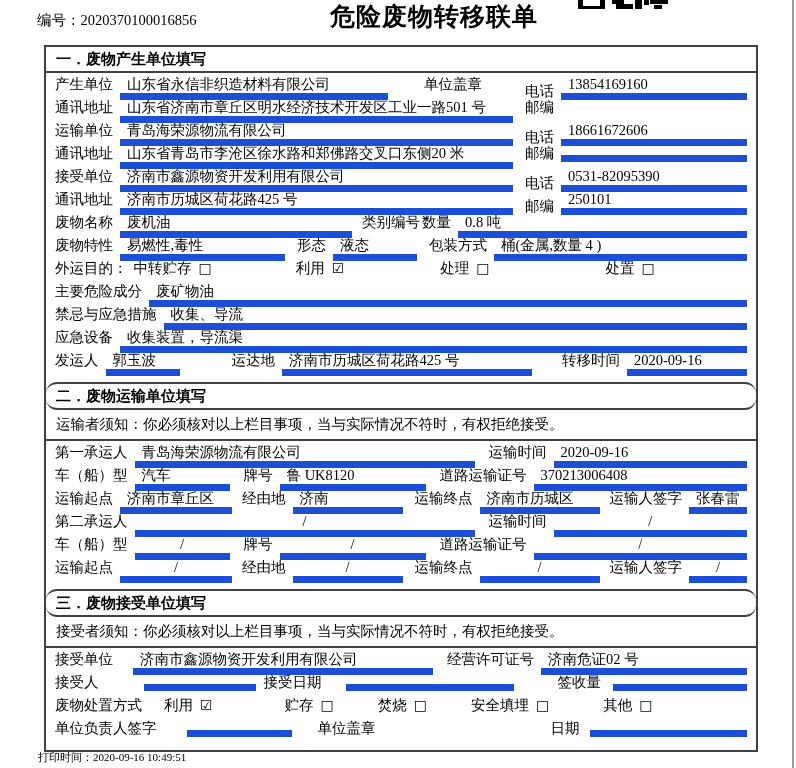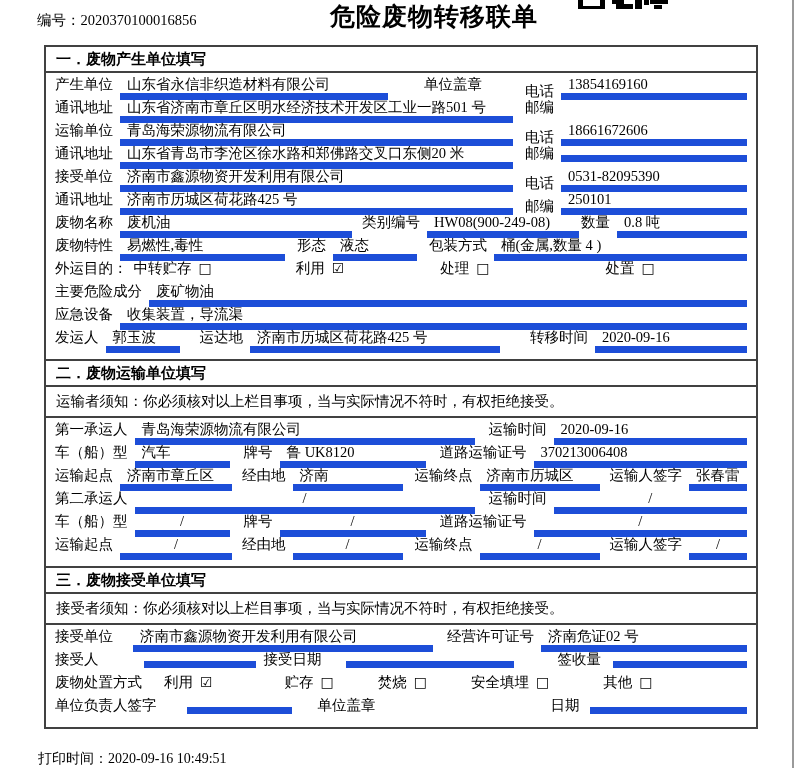--- a/index.html
+++ b/index.html
@@ -16,37 +16,37 @@
     font-family: "Liberation Sans", "DejaVu Sans", sans-serif;
     font-size: 25px; font-weight: bold; letter-spacing: 1px; white-space: nowrap;
   }
   .qr { position: absolute; left: 578px; top: 0; }
   .box { position: absolute; left: 44px; top: 45px; width: 714px; border: 2px solid #414141; background: #fff; }
   .sech {
     font-family: Liberation Sans, sans-serif;
     font-weight: bold; font-size: 15px; line-height: 18px;
     padding: 3px 8px 3px 10px; border-bottom: 2px solid #414141; white-space: nowrap;
   }
-  .bt { border-top: 2px solid #414141; }
+  .bt { border-top: 2px solid #414141; border-radius: 11px; }
   .notice { padding: 5px 8px 6px 10px; border-bottom: 2px solid #414141; line-height: 18px; white-space: nowrap; }
   .sbody { padding: 2px 0 8px 0; }
   .row { display: flex; align-items: flex-start; height: 23px; padding: 0 9px; }
   .row > span { line-height: 18px; }
   .lb { white-space: nowrap; flex: none; }
   .ul {
     border-bottom: 7px solid #1d4ed8; white-space: nowrap; overflow: hidden;
     padding: 0 2px 0 7px; margin-left: 7px; flex: none; min-height: 18px; display: inline-block;
   }
   .fx { flex: 1 1 auto; }
   .ctr { text-align: center; padding-left: 2px; }
   .rgt { display: flex; align-items: flex-end; flex: none; width: 222px; margin-left: 12px; }
   .rgt .ul { flex: 1 1 auto; }
   .opt { white-space: nowrap; flex: none; }
   .cb { font-family: "DejaVu Sans", sans-serif; font-size: 14px; margin-left: 7px; }
-  .foot { position: absolute; left: 38px; top: 750px; font-size: 14px; white-space: nowrap; }
+  .foot { position: absolute; left: 38px; top: 750px; font-size: 11px; white-space: nowrap; }
   .edge { position: absolute; right: 2px; top: 0; width: 2px; height: 768px; background: #9a9a9a; }
 </style>
 </head>
 <body>
 
 <div class="hdr">
   <span class="serial"><span>编号：</span><span>2020370100016856</span></span>
   <div class="title">危险废物转移联单</div>
   <svg class="qr" width="92" height="9" viewBox="0 0 92 9">
     <g fill="#000">
@@ -112,21 +112,20 @@
       <span class="ul fx">济南市历城区荷花路425 号</span>
       <span class="rgt">
         <span class="lb">邮编</span>
         <span class="ul">250101</span>
       </span>
     </div>
     <div class="row">
       <span class="lb">废物名称</span>
       <span class="ul" style="width:232px">废机油</span>
       <span class="lb" style="margin-left:10px">类别编号</span>
-      <span class="ul" style="width:152px">HW08(900-249-08)</span>
       <span class="lb" style="margin-left:2px">数量</span>
       <span class="ul fx">0.8 吨</span>
     </div>
     <div class="row">
       <span class="lb">废物特性</span>
       <span class="ul" style="width:165px">易燃性,毒性</span>
       <span class="lb" style="margin-left:12px">形态</span>
       <span class="ul" style="width:84px">液态</span>
       <span class="lb" style="margin-left:12px">包装方式</span>
       <span class="ul fx">桶(金属,数量  4 )</span>
@@ -136,27 +135,31 @@
       <span class="opt" style="margin-left:6px"><span>中转贮存</span><span class="cb">□</span></span>
       <span class="opt" style="margin-left:84px"><span>利用</span><span class="cb">☑</span></span>
       <span class="opt" style="margin-left:96px"><span>处理</span><span class="cb">□</span></span>
       <span class="opt" style="margin-left:116px"><span>处置</span><span class="cb">□</span></span>
     </div>
     <div class="row">
       <span class="lb">主要危险成分</span>
       <span class="ul fx">废矿物油</span>
     </div>
     <div class="row">
+      <span class="lb">禁忌与应急措施</span>
+      <span class="ul fx">收集、导流</span>
+    </div>
+    <div class="row">
       <span class="lb">应急设备</span>
       <span class="ul fx">收集装置，导流渠</span>
     </div>
     <div class="row">
       <span class="lb">发运人</span>
       <span class="ul" style="width:74px">郭玉波</span>
-      <span class="lb" style="margin-left:20px">运达地</span>
+      <span class="lb" style="margin-left:52px">运达地</span>
       <span class="ul" style="width:250px">济南市历城区荷花路425 号</span>
       <span class="lb" style="margin-left:30px">转移时间</span>
       <span class="ul fx">2020-09-16</span>
     </div>
   </div>
 
   <div class="sech bt">二．废物运输单位填写</div>
   <div class="notice">运输者须知：你必须核对以上栏目事项，当与实际情况不符时，有权拒绝接受。</div>
   <div class="sbody">
     <div class="row">

